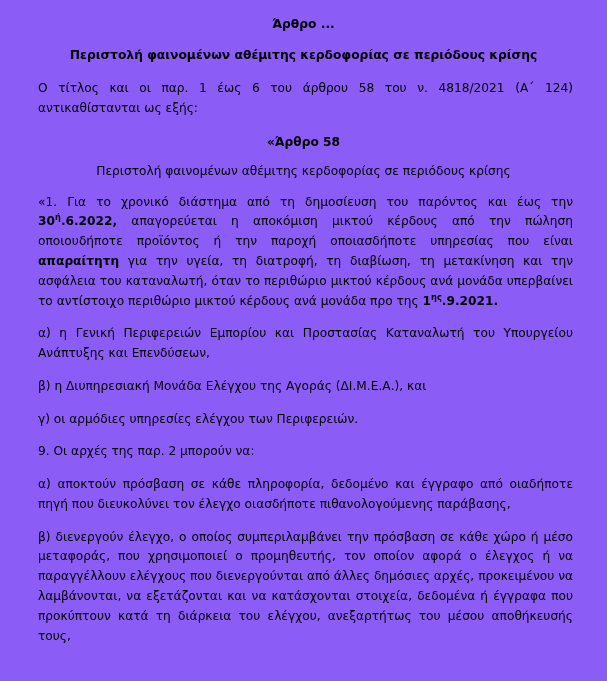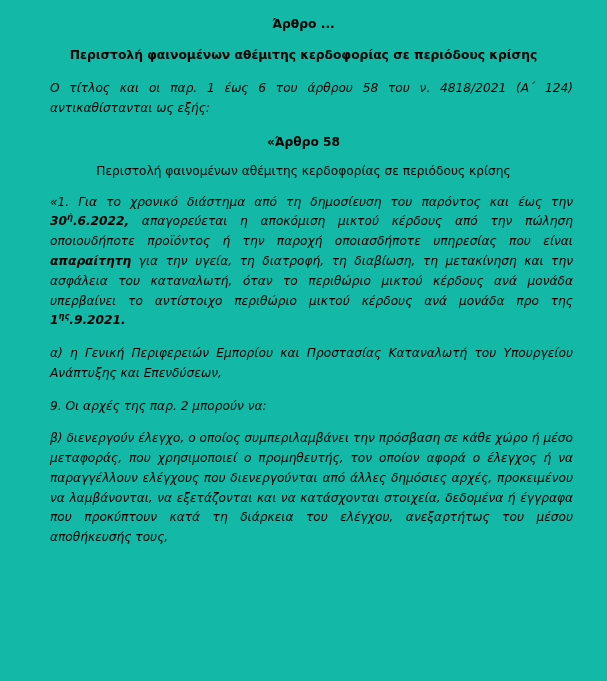--- a/index.html
+++ b/index.html
@@ -12,43 +12,42 @@
     height: 681px;
     overflow: hidden;
     font-family: "DejaVu Sans", "Liberation Sans", sans-serif;
     color: #000000;
   }
   .page {
     box-sizing: border-box;
     width: 607px;
     height: 681px;
     padding: 12px 34px 0 34px;
-    background: #14b8a6;
+    background: #8b5cf6;
   }
   .doc-title {
     text-align: center;
     font-weight: bold;
     font-size: 12.3px;
     line-height: 1.35;
     margin: 4px 0 14px 0;
   }
   .doc-subtitle {
     text-align: center;
     font-weight: bold;
     font-size: 12.3px;
     line-height: 1.35;
     margin: 0 0 16px 0;
   }
   .para {
     font-size: 12.2px;
     line-height: 1.62;
     text-align: justify;
-    margin: 0 0 13px 16px;
+    margin: 0 0 13px 4px;
     hyphens: none;
-    font-style: italic;
   }
   .bold {
     font-weight: bold;
   }
   .quote-head {
     text-align: center;
     font-weight: bold;
     font-size: 12.2px;
     margin: 16px 0 15px 0;
   }
@@ -76,20 +75,23 @@
 
   <div class="quote-head">«Άρθρο 58</div>
 
   <div class="quote-sub">Περιστολή φαινομένων αθέμιτης κερδοφορίας σε περιόδους κρίσης</div>
 
   <p class="para" id="p1-host"><span>«1. Για το χρονικό διάστημα από τη δημοσίευση του παρόντος και έως την <span class="bold">30</span></span><sup class="bold">ή</sup><span><span class="bold">.6.2022,</span> απαγορεύεται η αποκόμιση μικτού κέρδους από την πώληση οποιουδήποτε προϊόντος ή την παροχή οποιασδήποτε υπηρεσίας που είναι <span class="bold">απαραίτητη</span> για την υγεία, τη διατροφή, τη διαβίωση, τη μετακίνηση και την ασφάλεια του καταναλωτή, όταν το περιθώριο μικτού κέρδους ανά μονάδα υπερβαίνει το αντίστοιχο περιθώριο μικτού κέρδους ανά μονάδα προ της <span class="bold">1</span></span><sup class="bold">ης</sup><span class="bold">.9.2021.</span></p>
 
 
   <p class="para">α) η Γενική Περιφερειών Εμπορίου και Προστασίας Καταναλωτή του Υπουργείου Ανάπτυξης και Επενδύσεων,</p>
 
+  <p class="para">β) η Διυπηρεσιακή Μονάδα Ελέγχου της Αγοράς (ΔΙ.Μ.Ε.Α.), και</p>
 
+  <p class="para">γ) οι αρμόδιες υπηρεσίες ελέγχου των Περιφερειών.</p>
 
   <p class="para">9. Οι αρχές της παρ. 2 μπορούν να:</p>
 
+  <p class="para">α) αποκτούν πρόσβαση σε κάθε πληροφορία, δεδομένο και έγγραφο από οιαδήποτε πηγή που διευκολύνει τον έλεγχο οιασδήποτε πιθανολογούμενης παράβασης,</p>
 
   <p class="para">β) διενεργούν έλεγχο, ο οποίος συμπεριλαμβάνει την πρόσβαση σε κάθε χώρο ή μέσο μεταφοράς, που χρησιμοποιεί ο προμηθευτής, τον οποίον αφορά ο έλεγχος ή να παραγγέλλουν ελέγχους που διενεργούνται από άλλες δημόσιες αρχές, προκειμένου να λαμβάνονται, να εξετάζονται και να κατάσχονται στοιχεία, δεδομένα ή έγγραφα που προκύπτουν κατά τη διάρκεια του ελέγχου, ανεξαρτήτως του μέσου αποθήκευσής τους,</p>
 
 </div>
 
 </body></html>

